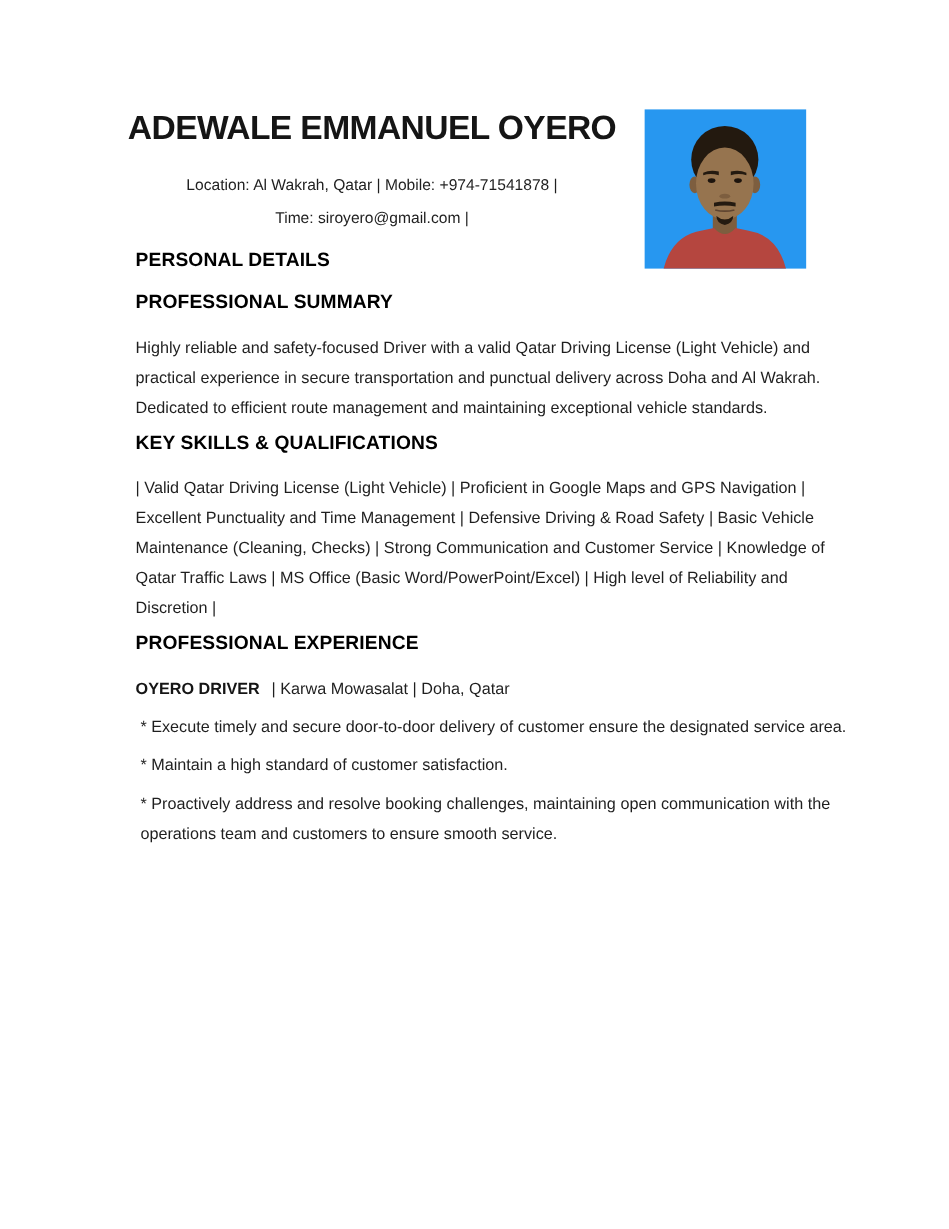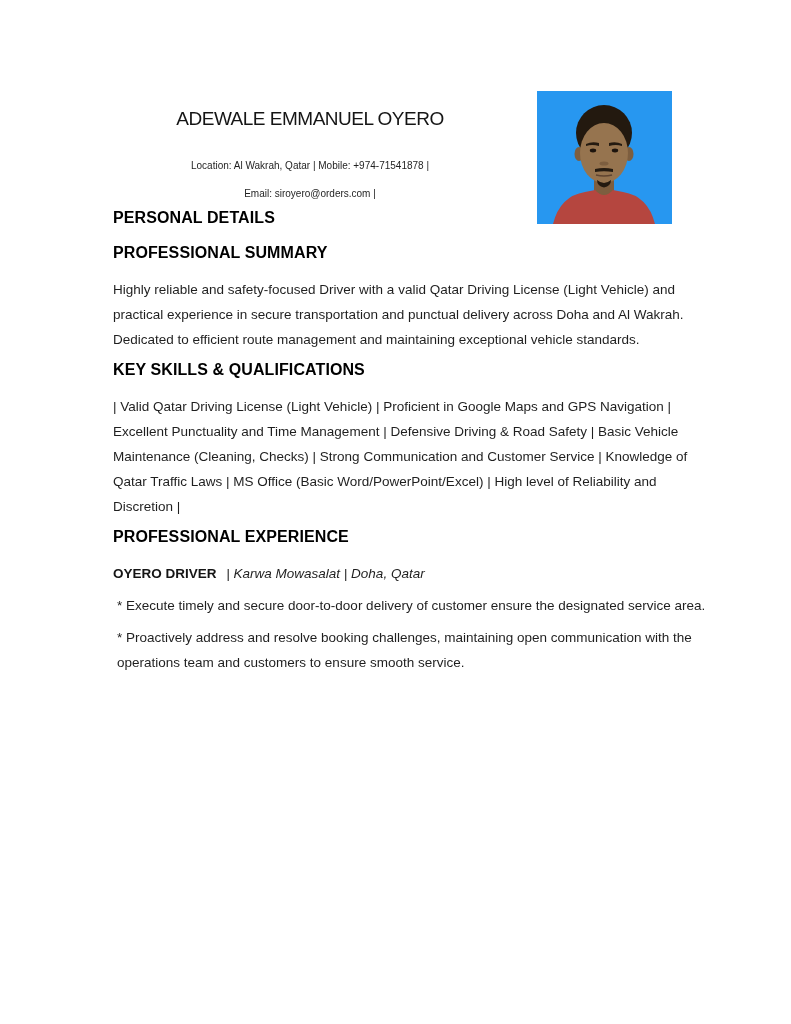--- a/index.html
+++ b/index.html
@@ -21,31 +21,31 @@
   }
   .photo svg { display: block; width: 135px; height: 133px; }
   .header {
     position: absolute;
     left: 93px;
     top: 92px;
     width: 434px;
     text-align: center;
   }
   .header h1 {
-    margin: 12px;
-    font-size: 19px;
+    margin: 0;
+    font-size: 28px;
     line-height: 30px;
-    font-weight: 400;
+    font-weight: 700;
     letter-spacing: -0.5px;
     color: #151515;
     white-space: nowrap;
   }
   .contact {
     margin: 24px 0 0;
-    font-size: 10px;
+    font-size: 13px;
     line-height: 16px;
     color: #1f1f1f;
   }
   .contact + .contact { margin-top: 12px; }
   .content {
     position: absolute;
     left: 93px;
     top: 207px;
     width: 597px;
     margin-left: 20px;
@@ -58,21 +58,21 @@
     color: #000000;
     letter-spacing: 0.1px;
   }
   .content p {
     margin: 0 0 7px;
     font-size: 13.5px;
     line-height: 25px;
     color: #1f1f1f;
   }
   .job-line strong { font-weight: 700; color: #151515; }
-  .job-line .company { margin-left: 6px; font-style: italic; }
+  .job-line .company { margin-left: 6px; }
   .bullet { padding-left: 4px; }
 </style>
 </head>
 <body>
 
 <div class="page">
 
   <div class="photo">
     <svg viewBox="0 0 135 133" xmlns="http://www.w3.org/2000/svg">
       <rect x="0" y="0" width="135" height="133" fill="#2797f0"></rect>
@@ -89,36 +89,37 @@
       <ellipse cx="67" cy="72.5" rx="4.5" ry="2" fill="#7d5e3f"></ellipse>
       <path d="M58 78 Q67 76 76 78 L76 81 Q67 79.5 58 81 Z" fill="#241a10"></path>
       <path d="M59 84 Q67 86 75 84" stroke="#5f4430" stroke-width="1.5" fill="none"></path>
       <path d="M60 89 Q67 95 74 89 Q74 95 67 96.5 Q60 95 60 89 Z" fill="#241a10"></path>
     </svg>
   </div>
 
   <header class="header">
     <h1>ADEWALE EMMANUEL OYERO</h1>
     <p class="contact">Location: Al Wakrah, Qatar | Mobile: +974-71541878 |</p>
-    <p class="contact">Email: siroyero@orders.com |</p>
+    <p class="contact">Time: siroyero@gmail.com |</p>
   </header>
 
   <main class="content">
 
     <h2>PERSONAL DETAILS</h2>
 
     <h2>PROFESSIONAL SUMMARY</h2>
     <p>Highly reliable and safety-focused Driver with a valid Qatar Driving License (Light Vehicle) and practical experience in secure transportation and punctual delivery across Doha and Al Wakrah. Dedicated to efficient route management and maintaining exceptional vehicle standards.</p>
 
     <h2>KEY SKILLS &amp; QUALIFICATIONS</h2>
     <p>| Valid Qatar Driving License (Light Vehicle) | Proficient in Google Maps and GPS Navigation | Excellent Punctuality and Time Management | Defensive Driving &amp; Road Safety | Basic Vehicle Maintenance (Cleaning, Checks) | Strong Communication and Customer Service | Knowledge of Qatar Traffic Laws | MS Office (Basic Word/PowerPoint/Excel) | High level of Reliability and Discretion |</p>
 
     <h2>PROFESSIONAL EXPERIENCE</h2>
     <p class="job-line">
       <strong>OYERO DRIVER</strong>
       <span class="company">| Karwa Mowasalat | Doha, Qatar</span>
     </p>
     <p class="bullet">* Execute timely and secure door-to-door delivery of customer ensure the designated service area.</p>
+    <p class="bullet">* Maintain a high standard of customer satisfaction.</p>
     <p class="bullet">* Proactively address and resolve booking challenges, maintaining open communication with the operations team and customers to ensure smooth service.</p>
 
   </main>
 
 </div>
 
 </body></html>

